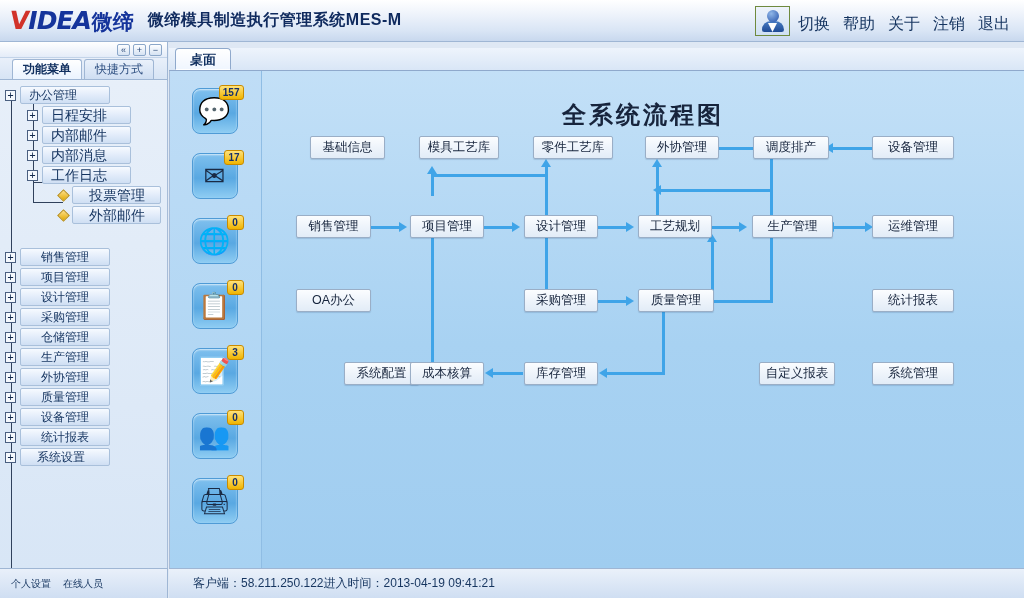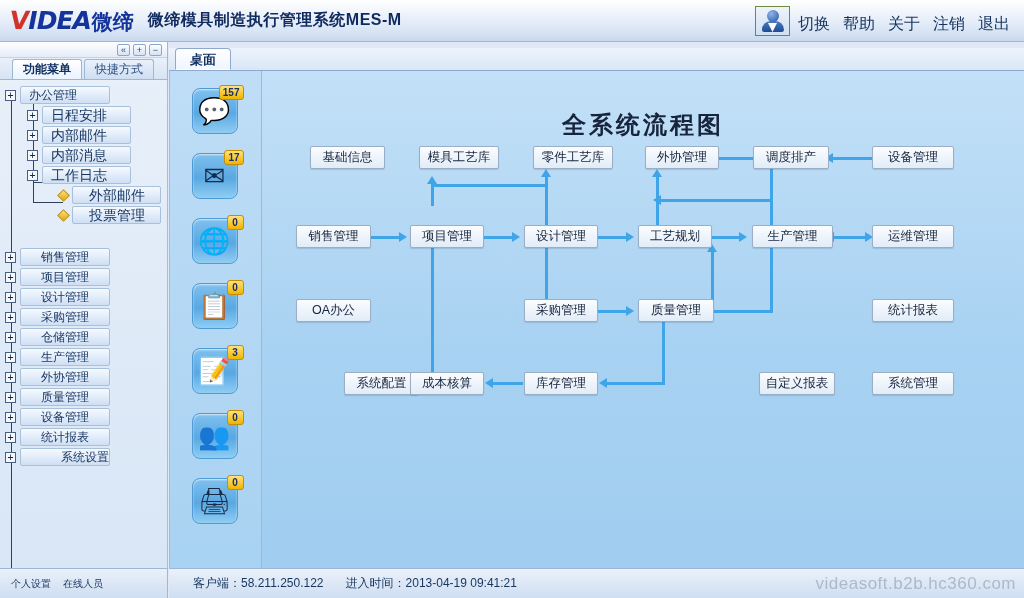--- a/index.html
+++ b/index.html
@@ -179,21 +179,21 @@
     position:absolute; right:-4px; top:-3px; min-width:17px; height:15px;
     padding:0 3px; border-radius:3px; border:1px solid #c98b00;
     background:linear-gradient(to bottom,#ffe27a,#f0b400);
     color:#17306b; font-size:10px; font-weight:bold;
     line-height:14px; text-align:center; z-index:4;
   }
   .gl { font-size:26px; line-height:1; }
 
   
   #flow {
-    position:absolute; left:92px; top:10px; width:762px; height:360px;
+    position:absolute; left:92px; top:0; width:762px; height:360px;
   }
   #flow-title {
     position:absolute; left:0; top:28px; width:762px; text-align:center;
     font-size:24px; font-weight:bold; color:#17243c; letter-spacing:3px;
   }
   .fbox {
     position:absolute; height:23px; line-height:21px; text-align:center;
     border:1px solid #9aaec6; border-radius:2px;
     background:linear-gradient(to bottom,#fbfdff 0%,#eef4fb 50%,#e2ecf7 100%);
     color:#16243c; font-size:12.5px; cursor:pointer;
@@ -213,21 +213,21 @@
     pointer-events:none; z-index:30;
   }
   #wm1 { font-size:19px; color:rgba(120,135,150,.55); font-weight:bold; letter-spacing:1px; }
   #wm2 { font-size:17px; color:rgba(125,140,155,.5); letter-spacing:0.5px; }
 
   
   #statusbar {
     position:absolute; left:169px; top:568px; width:855px; height:30px;
     background:linear-gradient(to bottom,#eaf1fa,#cfdef2);
     border-top:1px solid #9fb6d4;
-    display:flex; align-items:center; padding-left:24px; gap:22px;
+    display:flex; align-items:center; padding-left:24px; 
   }
   #statusbar span { font-size:12px; color:#16355f; }
   .sb-val { font-family:"Liberation Sans", sans-serif; }
 </style>
 </head>
 <body>
 
 <div id="header">
   <div id="logo-wrap">
     <span class="logo-v">V</span>
@@ -288,25 +288,25 @@
     <div class="tree-row" style="padding-left:27px;">
       <div class="tog">+</div>
       <div class="node-btn child" style="margin-left:4px; margin-right:36px;">内部消息</div>
     </div>
     <div class="tree-row" style="padding-left:27px;">
       <div class="tog">+</div>
       <div class="node-btn child" style="margin-left:4px; margin-right:36px;">工作日志</div>
     </div>
     <div class="tree-row" style="padding-left:59px;">
       <div class="dot"></div>
-      <div class="node-btn child" style="margin-left:4px; margin-right:6px; padding-left:16px;">外部邮件</div>
+      <div class="node-btn child" style="margin-left:4px; margin-right:6px; padding-left:16px;">投票管理</div>
     </div>
     <div class="tree-row" style="padding-left:59px;">
       <div class="dot"></div>
-      <div class="node-btn child" style="margin-left:4px; margin-right:6px; padding-left:16px;">投票管理</div>
+      <div class="node-btn child" style="margin-left:4px; margin-right:6px; padding-left:16px;">外部邮件</div>
     </div>
 
     <div style="height:22px;"></div>
     <div class="tree-row" style="padding-left:5px;">
       <div class="tog">+</div>
       <div class="node-btn root" style="margin-left:4px; margin-right:57px; text-align:center; padding-left:0;">销售管理</div>
     </div>
     <div class="tree-row" style="padding-left:5px;">
       <div class="tog">+</div>
       <div class="node-btn root" style="margin-left:4px; margin-right:57px; text-align:center; padding-left:0;">项目管理</div>
@@ -338,21 +338,21 @@
     <div class="tree-row" style="padding-left:5px;">
       <div class="tog">+</div>
       <div class="node-btn root" style="margin-left:4px; margin-right:57px; text-align:center; padding-left:0;">设备管理</div>
     </div>
     <div class="tree-row" style="padding-left:5px;">
       <div class="tog">+</div>
       <div class="node-btn root" style="margin-left:4px; margin-right:57px; text-align:center; padding-left:0;">统计报表</div>
     </div>
     <div class="tree-row" style="padding-left:5px;">
       <div class="tog">+</div>
-      <div class="node-btn root" style="margin-left:4px; margin-right:57px; text-align:right; padding-left:0;">系统设置</div>
+      <div class="node-btn root" style="margin-left:4px; margin-right:57px; text-align:left; padding-left:16px;">系统设置</div>
     </div>
   </div>
 </div>
 
 <div id="footer-left">
   <span>个人设置</span>
   <span>在线人员</span>
 </div>
 
 <div id="main-tabstrip">
@@ -489,19 +489,18 @@
 
     <div class="fbox" style="left:34px;  top:291px; width:75px;margin-left:48px;">系统配置</div>
     <div class="fbox" style="left:148px; top:291px; width:74px;">成本核算</div>
     <div class="fbox" style="left:262px; top:291px; width:74px;">库存管理</div>
     <div class="fbox" style="left:497px; top:291px; width:76px;">自定义报表</div>
     <div class="fbox" style="left:610px; top:291px; width:82px;">系统管理</div>
   </div>
 </div>
 
 <div id="watermark">
-  <div id="wm2">videasoft.b2b.hc360.com</div>
 </div>
 
 <div id="statusbar">
   <span><span>客户端：</span><span class="sb-val">58.211.250.122</span></span>
   <span><span>进入时间：</span><span class="sb-val">2013-04-19 09:41:21</span></span>
 </div>
 
 </body></html>

